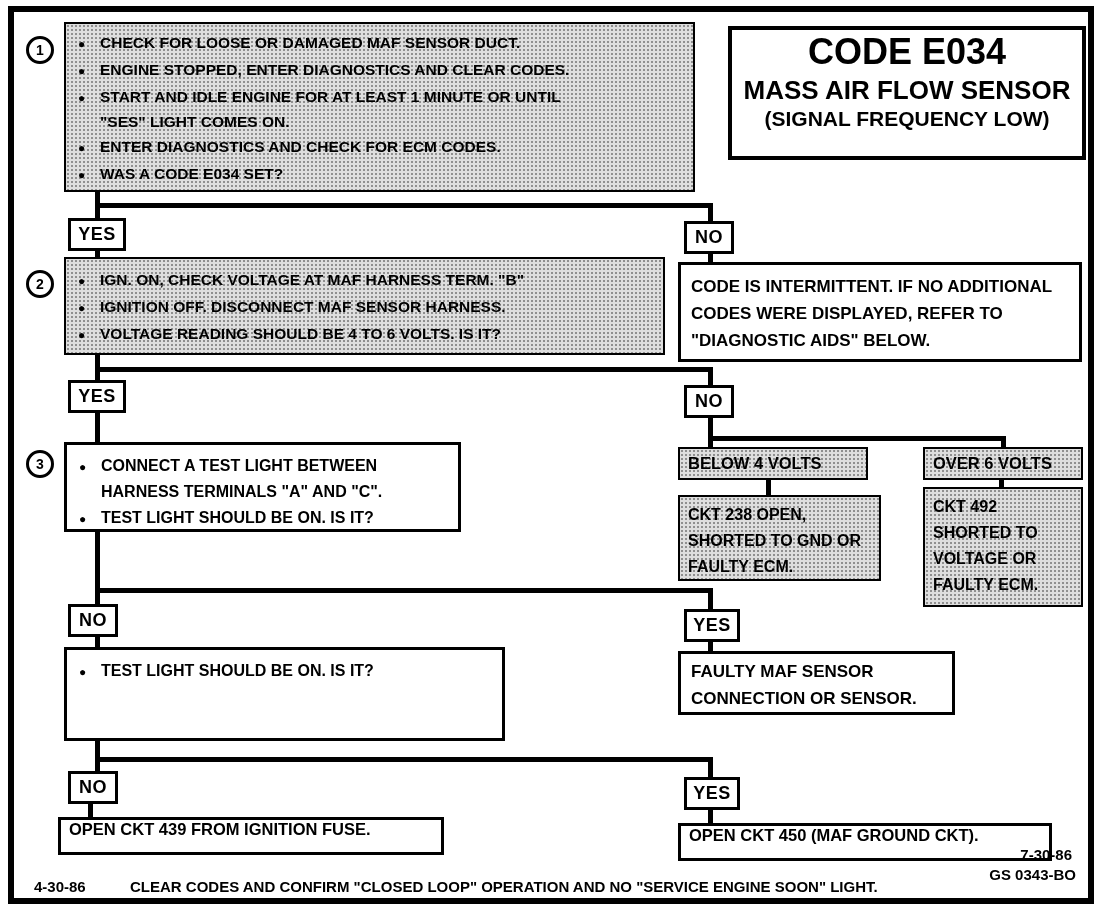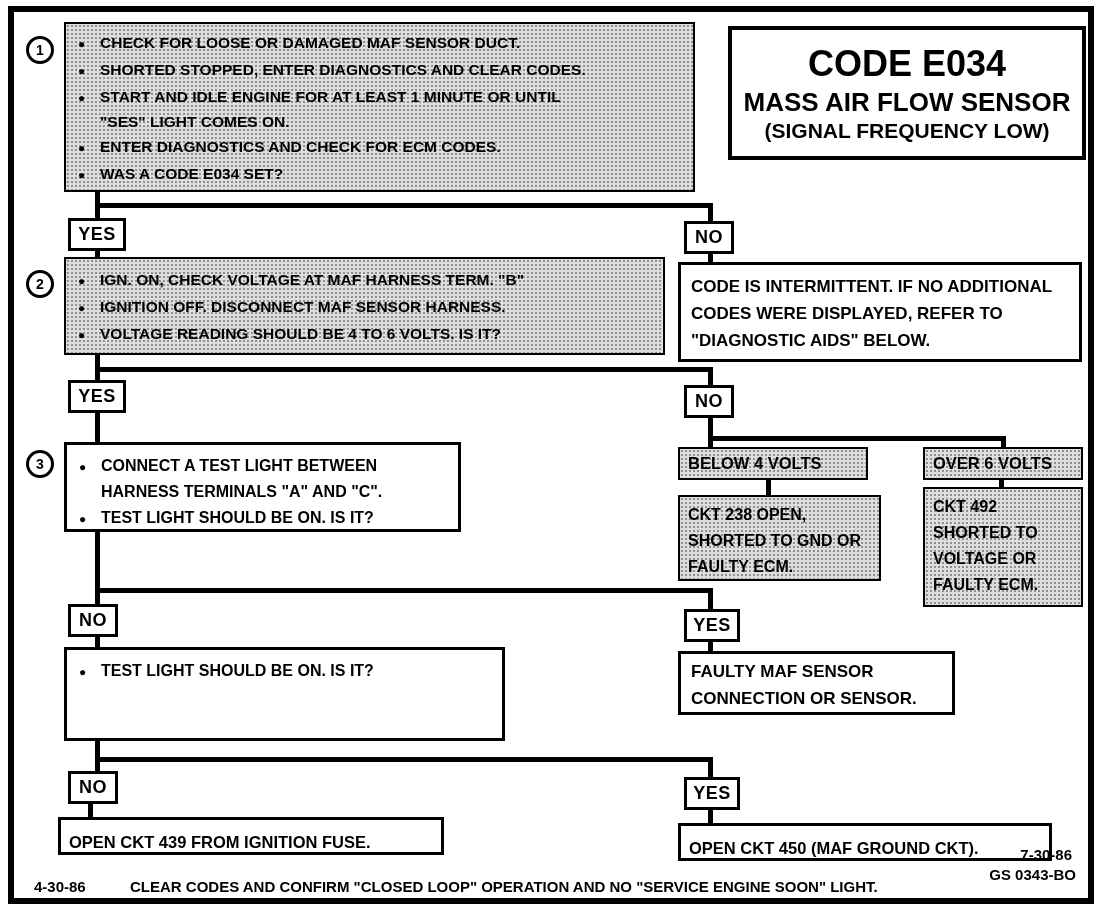--- a/index.html
+++ b/index.html
@@ -28,28 +28,28 @@
   }
   .bullets{padding:6px 10px 4px 12px;font-size:15.5px;line-height:25px;}
   .bullets.l26{line-height:26px;padding-top:8px;}
   .brow{display:flex;}
   .dot{flex:0 0 22px;}
   .dot::before{content:"●";font-size:12px;}
   .btext{flex:1;}
   .plain-text{padding:8px 10px;font-size:17px;line-height:27px;}
   .result-text{padding:5px 8px;font-size:16px;line-height:26px;}
   .volt-tag{display:flex;align-items:center;padding-left:8px;font-size:16.5px;}
-  .single-line{display:flex;align-items:flex-end;padding-left:8px;font-size:16.5px;}
+  .single-line{display:flex;align-items:flex-start;padding-left:8px;font-size:16.5px;}
   .circle-num{
     position:absolute;width:28px;height:28px;border:3px solid #000;border-radius:50%;
     background:#fff;display:flex;align-items:center;justify-content:center;
     font-weight:bold;font-size:14px;box-sizing:border-box;
   }
   .title-box{
-    display:flex;flex-direction:column;align-items:center;justify-content:center;
+    display:flex;flex-direction:column;align-items:center;
     border-width:4px;text-align:center;
   }
   .title-code{font-size:36px;line-height:44px;}
   .title-name{font-size:26px;line-height:32px;}
   .title-sub{font-size:21px;line-height:26px;}
   .footer-text{position:absolute;font-weight:bold;font-size:15px;white-space:nowrap;}
 </style>
 </head>
 <body>
 
@@ -98,21 +98,21 @@
   </div>
 
   <div class="node shaded" style="left:64px;top:22px;width:631px;height:170px">
     <div class="bullets">
       <div class="brow">
           <span class="dot"></span>
           <span class="btext">CHECK FOR LOOSE OR DAMAGED MAF SENSOR DUCT.</span>
         </div>
       <div class="brow">
           <span class="dot"></span>
-          <span class="btext">SHORTED STOPPED, ENTER DIAGNOSTICS AND CLEAR CODES.</span>
+          <span class="btext">ENGINE STOPPED, ENTER DIAGNOSTICS AND CLEAR CODES.</span>
         </div>
       <div class="brow">
           <span class="dot"></span>
           <span class="btext" style="max-width:470px">START AND IDLE ENGINE FOR AT LEAST 1 MINUTE OR UNTIL "SES" LIGHT COMES ON.</span>
         </div>
       <div class="brow">
           <span class="dot"></span>
           <span class="btext">ENTER DIAGNOSTICS AND CHECK FOR ECM CODES.</span>
         </div>
       <div class="brow">

